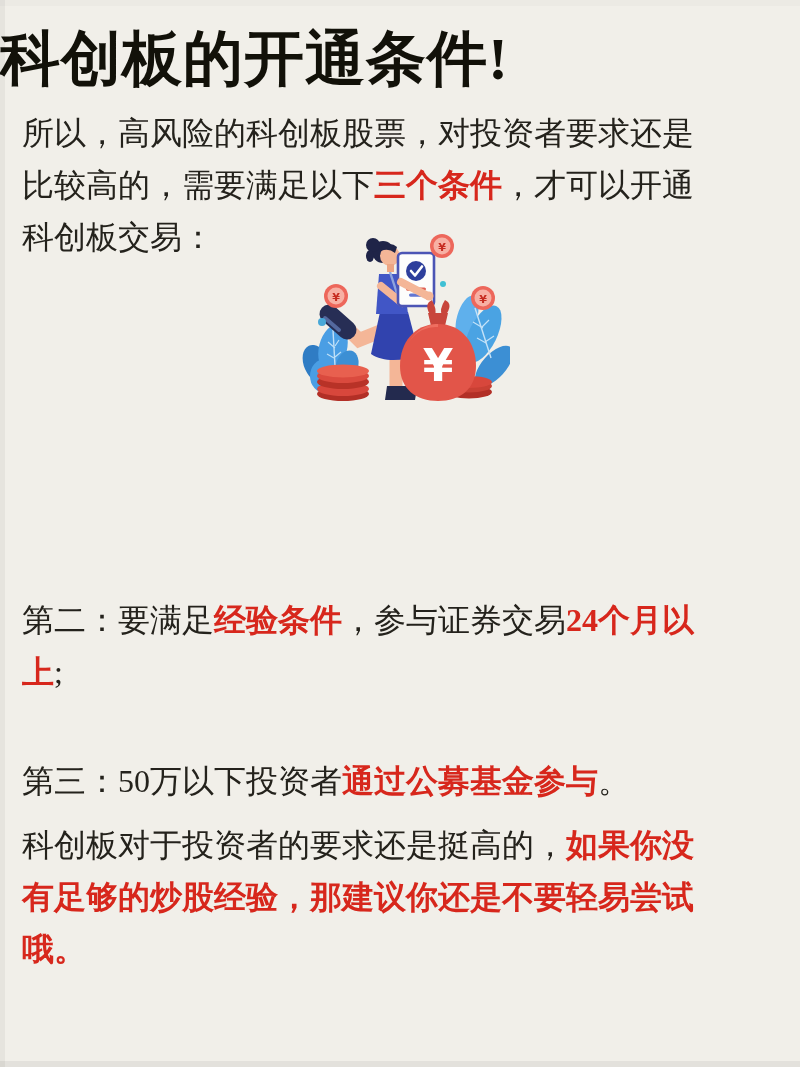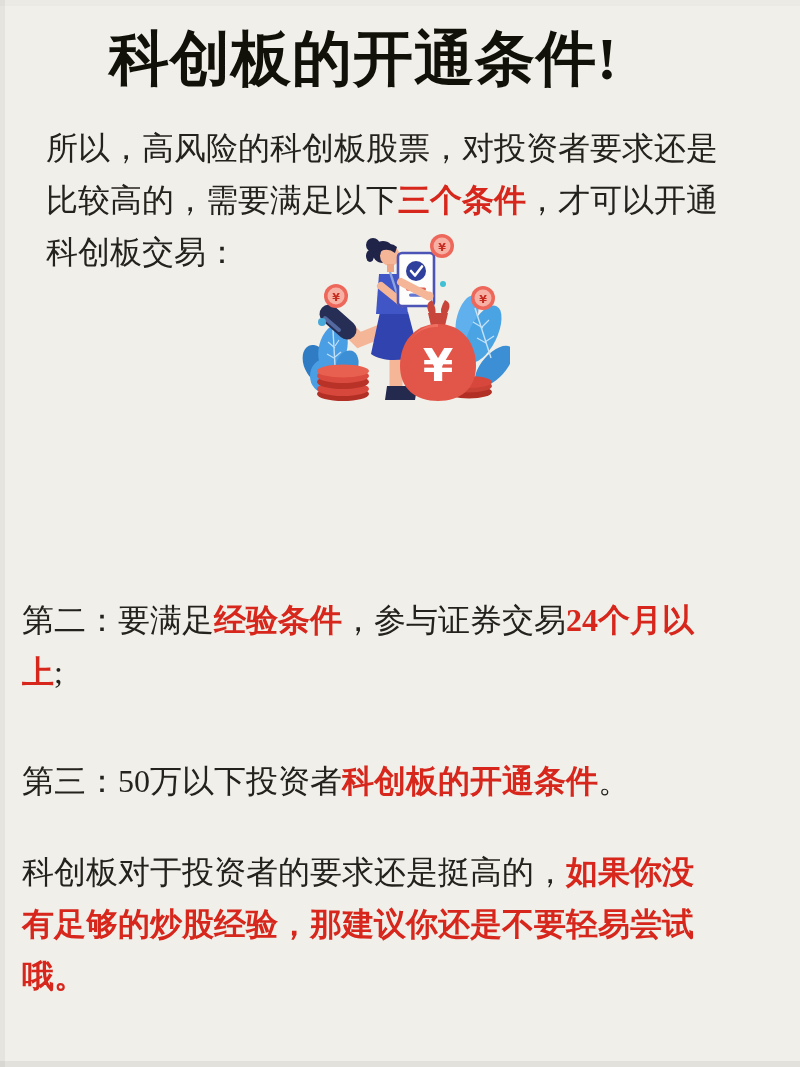--- a/index.html
+++ b/index.html
@@ -9,34 +9,34 @@
   body{
     width:800px;height:1067px;background:var(--bg);
     font-family:"Liberation Serif","DejaVu Serif",serif;
     position:relative;overflow:hidden;
   }
   .page{position:absolute;inset:0;background:var(--bg);}
   .edge-left{position:absolute;left:0;top:0;bottom:0;width:5px;background:rgba(0,0,0,0.045);}
   .edge-bottom{position:absolute;left:0;right:0;bottom:0;height:6px;background:rgba(0,0,0,0.055);}
   .edge-top{position:absolute;left:0;right:0;top:0;height:6px;background:rgba(0,0,0,0.02);}
   .title{
-    position:absolute;top:20px;left:0;width:727px;text-align:center;
+    position:absolute;top:20px;left:0;width:727px;text-align:left;
     font-size:60px;font-weight:700;color:var(--title);letter-spacing:1px;line-height:1.3;
   }
   .para{
     position:absolute;left:22px;width:690px;
     font-size:32px;line-height:52px;color:var(--ink);
     letter-spacing:0px;
   }
   .para .red{color:var(--red);font-weight:700;}
-  .p-intro{top:122px;margin-left:24px;}
+  .p-intro{top:107px;}
   .p-c1{top:410px;}
   .p-c2{top:594px;}
   .p-c3{top:755px;}
-  .p-warn{top:846px;}
+  .p-warn{top:819px;}
   .illo{position:absolute;left:295px;top:226px;width:215px;height:180px;}
 </style>
 </head>
 <body>
 
 <div class="page">
 
   <div class="title">科创板的开通条件!</div>
 
   <div class="para p-intro"><span>所以，高风险的科创板股票，对投资者要求还是比较高的，需要满足以下</span><span class="red">三个条件</span><span>，才可以开通科创板交易：</span></div>
@@ -137,19 +137,19 @@
       <circle cx="188" cy="72" r="12" fill="#ed675b"></circle>
       <circle cx="188" cy="72" r="8.5" fill="#f7b0a4"></circle>
       <text x="188" y="73.5" text-anchor="middle" dominant-baseline="middle" font-size="11" font-weight="bold" fill="#c62b20" font-family="'DejaVu Sans',sans-serif">¥</text>
     </g>
 
     <circle cx="27" cy="96" r="4" fill="#48a8d8"></circle>
     <circle cx="148" cy="58" r="3" fill="#3fc0d4"></circle>
   </svg>
 
   <div class="para p-c2"><span>第二：要满足</span><span class="red">经验条件</span><span>，参与证券交易</span><span class="red">24个月以上</span><span>;</span></div>
-  <div class="para p-c3"><span>第三：50万以下投资者</span><span class="red">科创板的开通条件</span><span>。</span></div>
+  <div class="para p-c3"><span>第三：50万以下投资者</span><span class="red">通过公募基金参与</span><span>。</span></div>
   <div class="para p-warn"><span>科创板对于投资者的要求还是挺高的，</span><span class="red">如果你没有足够的炒股经验，那建议你还是不要轻易尝试哦。</span></div>
 
   <div class="edge-top"></div>
   <div class="edge-left"></div>
   <div class="edge-bottom"></div>
 </div>
 
 </body></html>

